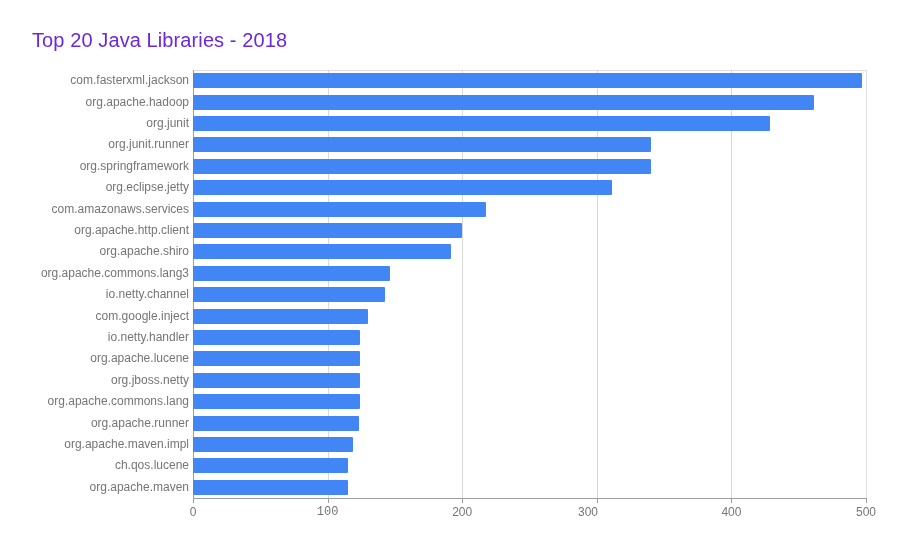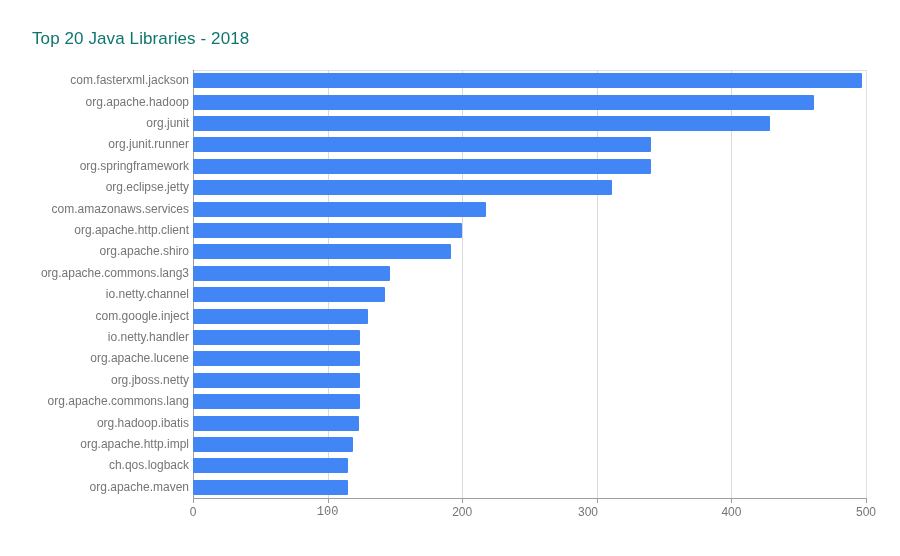--- a/index.html
+++ b/index.html
@@ -19,22 +19,22 @@
     height: 556px;
     background: #ffffff;
     overflow: hidden;
   }
 
   
   .chart-title {
     position: absolute;
     left: 32px;
     top: 29px;
-    font-size: 17px;
-    color: #0f766e;
+    font-size: 20px;
+    color: #6d28d9;
     letter-spacing: 0.1px;
     white-space: nowrap;
   }
 
   
   .plot-area {
     position: absolute;
     left: 193px;
     top: 70px;
     width: 673px;
@@ -263,29 +263,29 @@
       </div>
       <div class="bar-row" style="top: 372.8px;">
         <div class="cat-label">org.jboss.netty</div>
         <div class="bar" title="org.jboss.netty: 124" style="width: 166.904px; background: rgb(66, 133, 244);"></div>
       </div>
       <div class="bar-row" style="top: 394.2px;">
         <div class="cat-label">org.apache.commons.lang</div>
         <div class="bar" title="org.apache.commons.lang: 124" style="width: 166.904px; background: rgb(66, 133, 244);"></div>
       </div>
       <div class="bar-row" style="top: 415.6px;">
-        <div class="cat-label">org.hadoop.ibatis</div>
+        <div class="cat-label">org.apache.runner</div>
         <div class="bar" title="org.apache.ibatis: 123" style="width: 165.558px; background: rgb(66, 133, 244);"></div>
       </div>
       <div class="bar-row" style="top: 437px;">
-        <div class="cat-label">org.apache.http.impl</div>
+        <div class="cat-label">org.apache.maven.impl</div>
         <div class="bar" title="org.apache.http.impl: 119" style="width: 160.174px; background: rgb(66, 133, 244);"></div>
       </div>
       <div class="bar-row" style="top: 458.4px;">
-        <div class="cat-label">ch.qos.logback</div>
+        <div class="cat-label">ch.qos.lucene</div>
         <div class="bar" title="ch.qos.logback: 115" style="width: 154.79px; background: rgb(66, 133, 244);"></div>
       </div>
       <div class="bar-row" style="top: 479.8px;">
         <div class="cat-label">org.apache.maven</div>
         <div class="bar" title="org.apache.maven: 115" style="width: 154.79px; background: rgb(66, 133, 244);"></div>
       </div>
     </div>
 
 
 </div>

